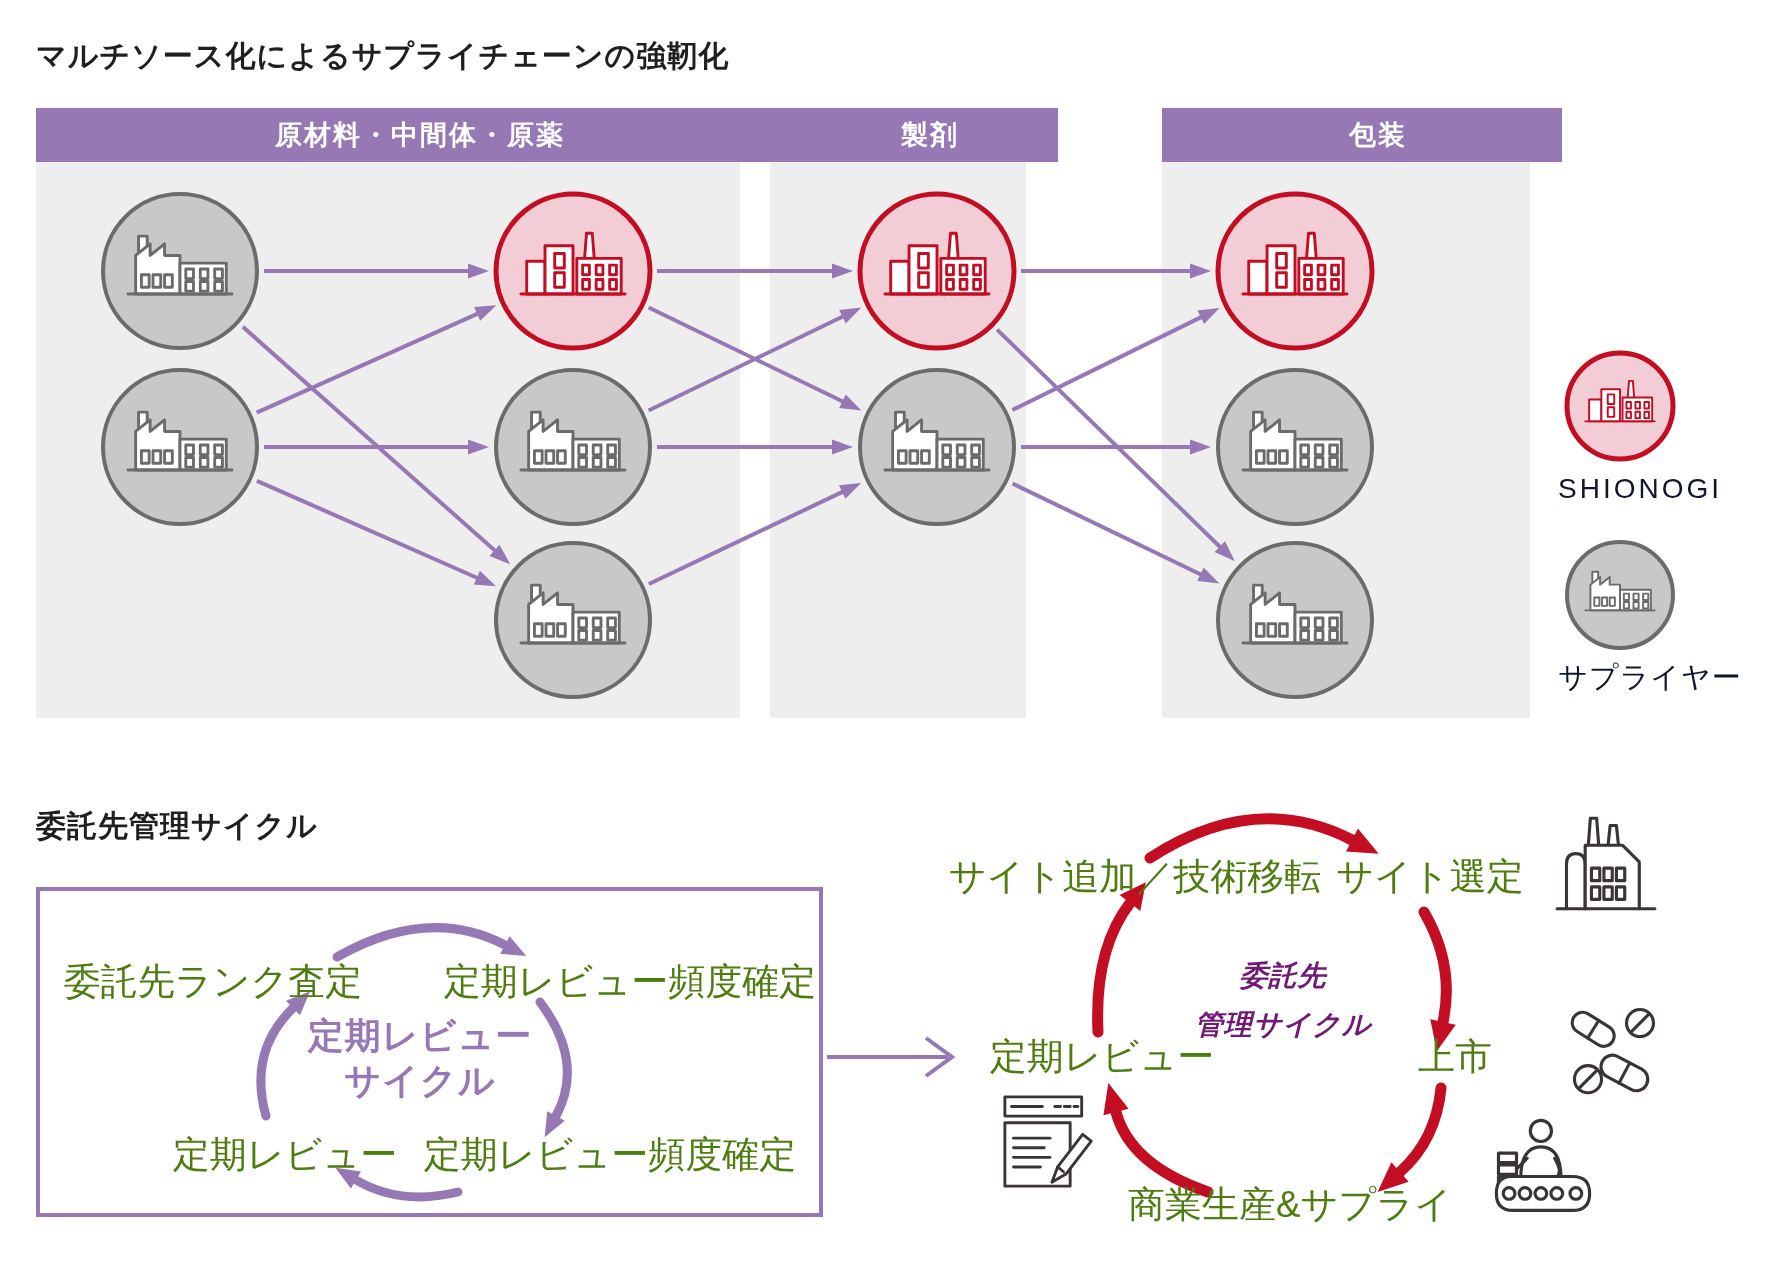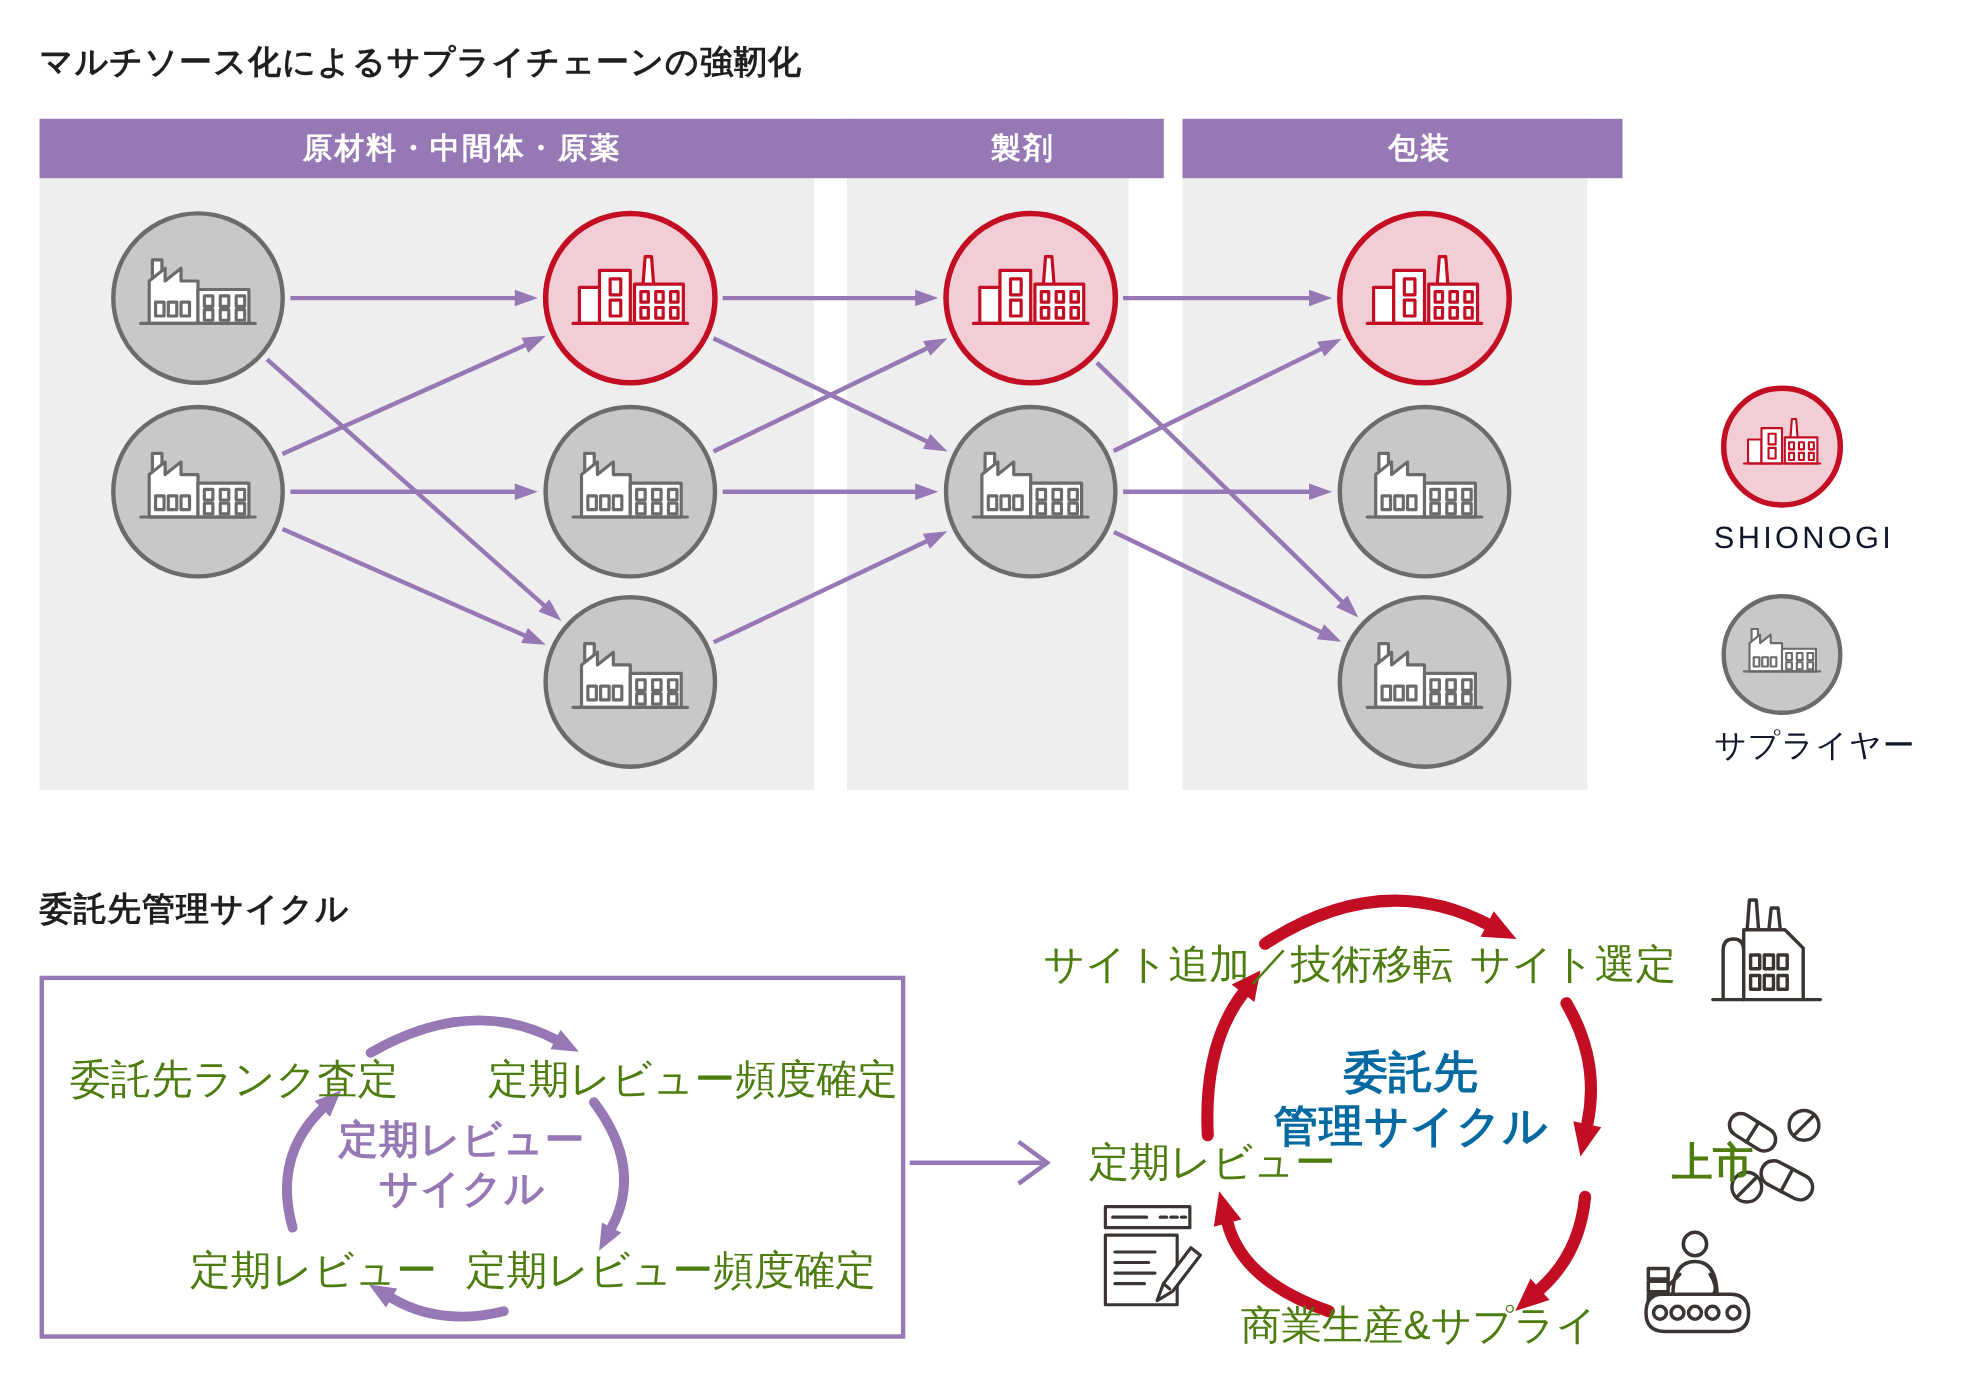--- a/index.html
+++ b/index.html
@@ -30,21 +30,21 @@
     position:absolute;transform:translate(-50%,-50%);
     color:#0f172a;white-space:nowrap;
   }
   .legend-label.en{font-size:28px;letter-spacing:3px;}
   .legend-label.jp{font-size:29px;letter-spacing:1px;}
   .center-label{
     position:absolute;transform:translate(-50%,-50%);
     font-weight:700;text-align:center;white-space:nowrap;
   }
   .center-label.purple{color:#9678b4;font-size:36px;line-height:45px;letter-spacing:1px;}
-  .center-label.red{color:#0369a1;font-size:40px;line-height:49px;letter-spacing:1px;}
+  .center-label.red{color:#701a75;font-size:28px;line-height:49px;letter-spacing:1px;font-style:italic;}
 </style>
 </head>
 <body>
 
 <div class="canvas">
 
   <svg width="0" height="0" style="position:absolute" aria-hidden="true">
     <defs>
       <symbol id="sym-supplier" viewBox="0 0 112 76">
         <g stroke="currentColor" stroke-width="3" fill="none" stroke-linejoin="round" stroke-linecap="round">
@@ -149,21 +149,21 @@
 
   <div class="fig-title" style="left:36px;top:36px;">マルチソース化によるサプライチェーンの強靭化</div>
 
   <div id="panels">
       <div class="panel" style="left:36px;width:704px;background:#eeeeee;">
         <div class="panel-header" style="background:#9678b4;">原材料・中間体・原薬</div>
       </div>
       <div class="panel" style="left:770px;width:256px;background:#eeeeee;">
         <div class="panel-header" style="background:#9678b4;">製剤</div>
       </div>
-      <div class="panel" style="left:1075px;width:368px;background:#eeeeee;">
+      <div class="panel" style="left:1162px;width:368px;background:#eeeeee;">
         <div class="panel-header" style="background:#9678b4;">包装</div>
       </div>
     </div>
 
   <svg id="chain-svg" class="overlay" width="1790" height="1266" viewBox="0 0 1790 1266">
       <line x1="264" y1="271" x2="473" y2="271" stroke="#9678b4" stroke-width="4"></line>
       <polygon points="489,271 468,278.5 468,263.5" fill="#9678b4"></polygon>
       <line x1="242.80882850011264" y1="326.7767968105326" x2="498.22758511891357" y2="553.5990514160327" stroke="#9678b4" stroke-width="4"></line>
       <polygon points="510.1911714998874,564.2232031894674 489.5088932310617,555.8869351029157 499.46903551865677,544.6710728707528" fill="#9678b4"></polygon>
       <line x1="256.6633322877364" y1="412.66731174900355" x2="481.7341282288852" y2="311.8722479178529" stroke="#9678b4" stroke-width="4"></line>
@@ -276,21 +276,21 @@
       <use href="#sym-conveyor" x="1490" y="1110" width="106" height="116" style="color: rgb(58, 53, 51);"></use>
     </svg>
 
   <div id="cycle-labels">
       <div class="step-label" style="left:213px;top:982px;">委託先ランク査定</div>
       <div class="step-label" style="left:630px;top:982px;">定期レビュー頻度確定</div>
       <div class="step-label" style="left:610px;top:1155px;">定期レビュー頻度確定</div>
       <div class="step-label" style="left:285px;top:1155px;">定期レビュー</div>
       <div class="step-label" style="left:1135px;top:877px;">サイト追加／技術移転</div>
       <div class="step-label" style="left:1430px;top:877px;">サイト選定</div>
-      <div class="step-label" style="left:1557px;top:1057px;font-weight:bold;">上市</div>
+      <div class="step-label" style="left:1455px;top:1057px;">上市</div>
       <div class="step-label" style="left:1290px;top:1205px;">商業生産&amp;サプライ</div>
       <div class="step-label" style="left:1102px;top:1057px;">定期レビュー</div>
     </div>
 
   <div class="center-label purple" style="left:420px;top:1058px;">
     <div>定期レビュー</div>
     <div>サイクル</div>
   </div>
 
   <div class="center-label red" style="left:1283px;top:1000px;">

